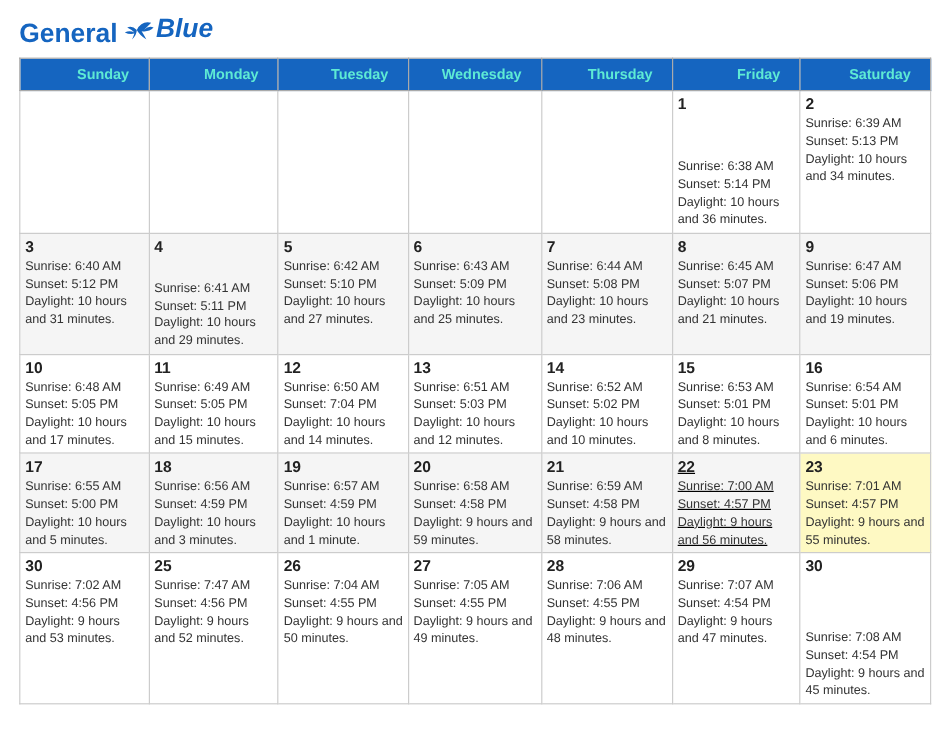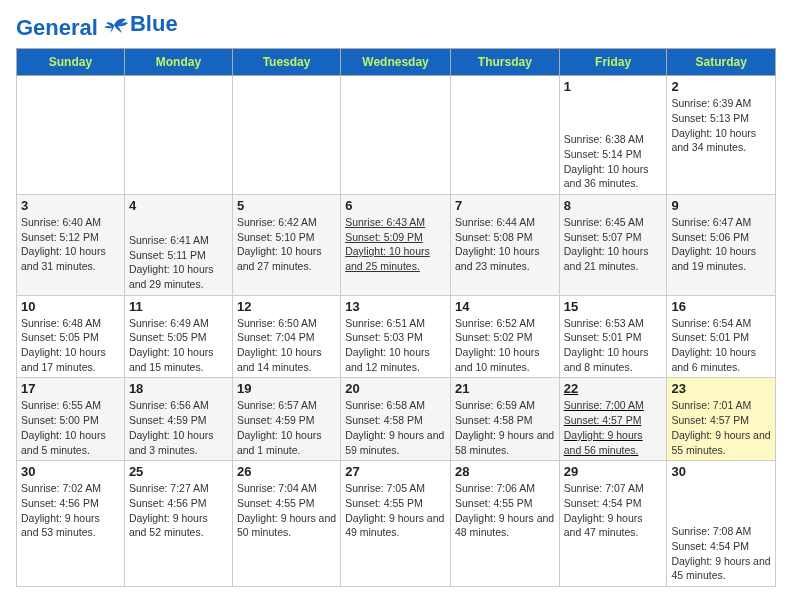--- a/index.html
+++ b/index.html
@@ -40,23 +40,23 @@
       font-size: 15px;
       color: #555;
     }
     .calendar {
       width: 100%;
       border-collapse: collapse;
       font-size: 11px;
     }
     .calendar th {
       background-color: #1565c0;
-      color: #bef264;
-      padding: 6px 4px;
-      text-align: center;
+      color: #5eead4;
+      padding: 6px 16px;
+      text-align: right;
       font-size: 12px;
       font-weight: bold;
       border: 1px solid #aaa;
     }
     .calendar td {
       border: 1px solid #ccc;
       vertical-align: top;
       padding: 3px 4px;
       width: 113px;
       min-height: 80px;
@@ -86,21 +86,21 @@
   <div class="logo">
     <div style="display:flex; align-items:center;">
       <span class="logo-text">
         <span class="blue">General</span>
       </span>
       <svg width="30" height="22" viewBox="0 0 30 22" style="margin-left:2px; margin-top:-4px;">
         <path d="M 14 10 Q 18 2 26 4 Q 22 8 20 10 Q 24 6 28 8 Q 24 12 18 11 Q 20 14 22 18 Q 16 14 14 10 Z" fill="#1565c0"></path>
         <path d="M 14 10 Q 10 6 6 8 Q 10 10 12 12 Q 8 10 4 12 Q 8 14 12 13 Q 11 16 10 18 Q 14 14 14 10 Z" fill="#1565c0"></path>
       </svg>
     </div>
-    <span class="logo-text" style="margin-top:-4px;">
+    <span class="logo-text" style="margin-top:-4px;font-style:italic;">
       <span style="color:#1565c0; font-weight:bold; font-size:22px;">Blue</span>
     </span>
   </div>
   <div class="title-area">
     <div class="month-title"></div>
     <div class="location"></div>
   </div>
 </div>
 
 <table class="calendar">
@@ -149,21 +149,21 @@
 Daylight: 10 hours and 29 minutes.</div>
         </td>
         <td style="background: rgb(245, 245, 245);">
           <span class="day-num">5</span>
           <div class="day-info" style="white-space: pre-line;">Sunrise: 6:42 AM
 Sunset: 5:10 PM
 Daylight: 10 hours and 27 minutes.</div>
         </td>
         <td style="background: rgb(245, 245, 245);">
           <span class="day-num">6</span>
-          <div class="day-info" style="white-space: pre-line; text-decoration: underline;">Sunrise: 6:43 AM
+          <div class="day-info" style="white-space: pre-line;">Sunrise: 6:43 AM
 Sunset: 5:09 PM
 Daylight: 10 hours and 25 minutes.</div>
         </td>
         <td style="background: rgb(245, 245, 245);">
           <span class="day-num">7</span>
           <div class="day-info" style="white-space: pre-line;">Sunrise: 6:44 AM
 Sunset: 5:08 PM
 Daylight: 10 hours and 23 minutes.</div>
         </td>
         <td style="background: rgb(245, 245, 245);">
@@ -269,21 +269,21 @@
       </tr>
       <tr>
         <td>
           <span class="day-num">30</span>
           <div class="day-info" style="white-space: pre-line;">Sunrise: 7:02 AM
 Sunset: 4:56 PM
 Daylight: 9 hours and 53 minutes.</div>
         </td>
         <td>
           <span class="day-num">25</span>
-          <div class="day-info" style="white-space: pre-line;">Sunrise: 7:27 AM
+          <div class="day-info" style="white-space: pre-line;">Sunrise: 7:47 AM
 Sunset: 4:56 PM
 Daylight: 9 hours and 52 minutes.</div>
         </td>
         <td>
           <span class="day-num">26</span>
           <div class="day-info" style="white-space: pre-line;">Sunrise: 7:04 AM
 Sunset: 4:55 PM
 Daylight: 9 hours and 50 minutes.</div>
         </td>
         <td>

